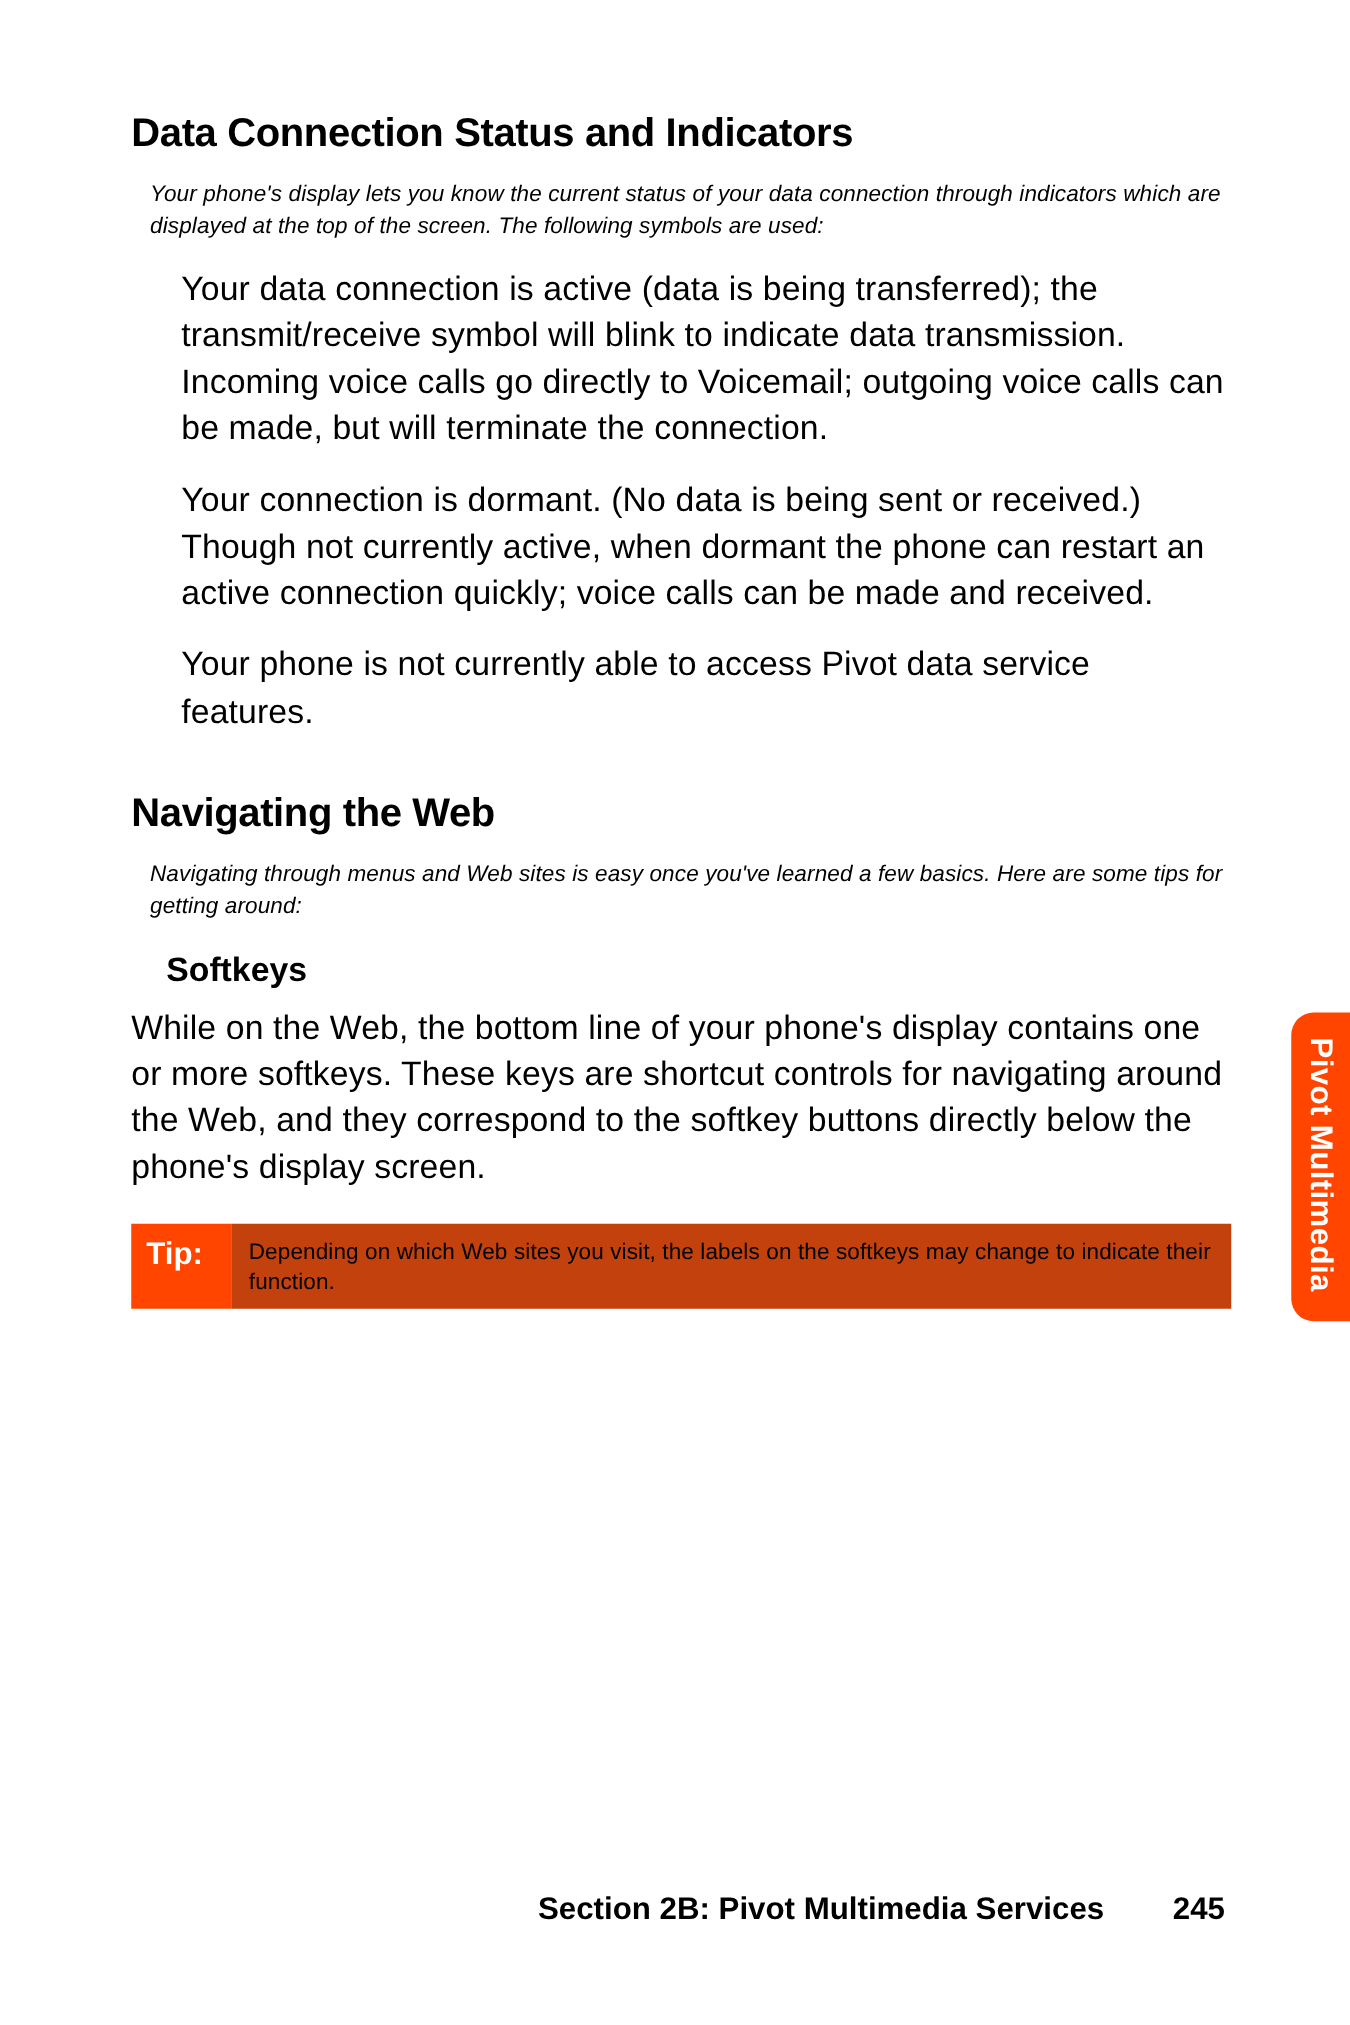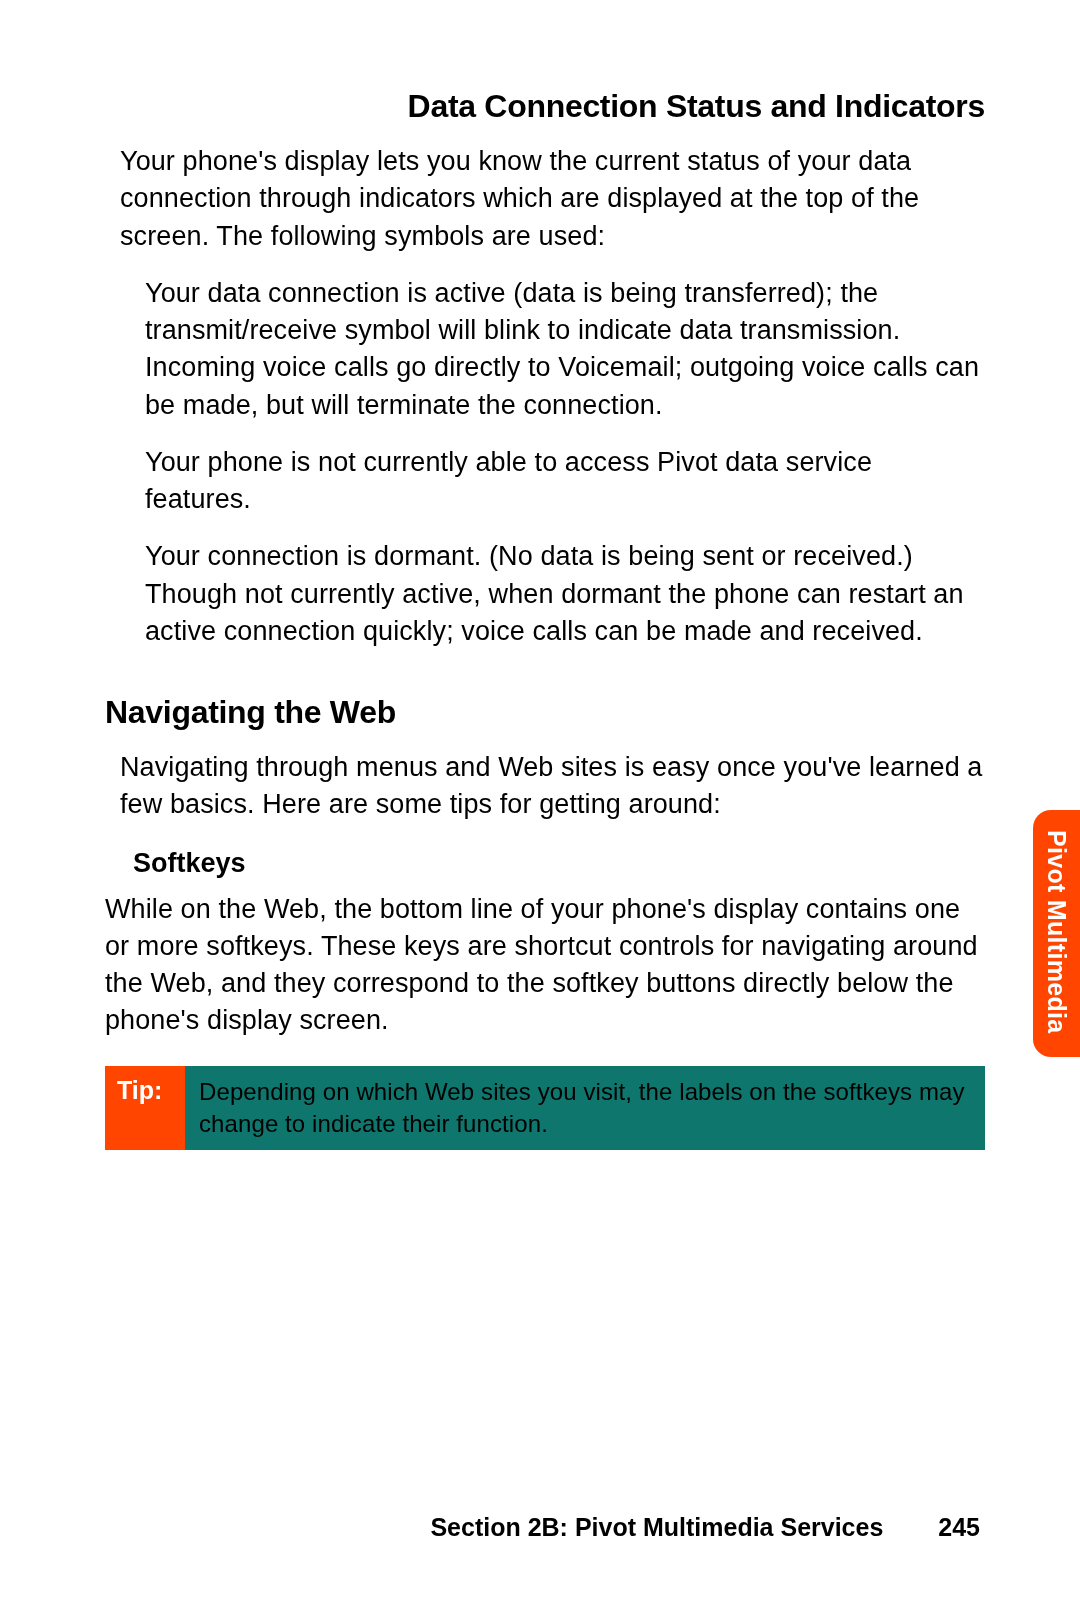--- a/index.html
+++ b/index.html
@@ -16,41 +16,41 @@
       color: #000;
     }
     .content {
       padding: 88px 95px 0 105px;
     }
     .heading-1 {
       font-size: 32px;
       font-weight: bold;
       margin-bottom: 18px;
       letter-spacing: -0.3px;
-      text-align: right;
     }
     .heading-2 {
       font-size: 32px;
       font-weight: bold;
       margin-top: 44px;
       margin-bottom: 18px;
       letter-spacing: -0.3px;
     }
     .heading-3 {
       font-size: 27px;
       font-weight: bold;
       margin-top: 24px;
       margin-bottom: 12px;
       margin-left: 28px;
     }
     .body-text {
-      font-size: 27px;
+      font-size: 18px;
       line-height: 1.38;
       margin-left: 15px;
       letter-spacing: 0.1px;
+      font-style: italic;
     }
     .indented-block {
       margin-left: 40px;
       margin-top: 20px;
       font-size: 27px;
       line-height: 1.38;
       letter-spacing: 0.1px;
     }
     .softkeys-text {
       font-size: 27px;
@@ -68,22 +68,22 @@
       color: #ffffff;
       font-weight: bold;
       font-size: 25px;
       padding: 10px 14px 10px 12px;
       width: 80px;
       flex-shrink: 0;
       display: flex;
       align-items: flex-start;
     }
     .tip-body {
-      background: #0f766e;
-      font-size: 24px;
+      background: #c2410c;
+      font-size: 18px;
       line-height: 1.35;
       padding: 10px 14px 10px 14px;
       flex: 1;
       letter-spacing: 0.1px;
     }
     .side-tab {
       position: absolute;
       right: 0;
       top: 810px;
       background: #ff4500;
@@ -109,22 +109,22 @@
     }
   </style>
 </head>
 <body>
 
 <div class="content">
   <div class="heading-1">Data Connection Status and Indicators</div>
   <div class="body-text">Your phone's display lets you know the current status of your data connection through indicators which are displayed at the top of the screen. The following symbols are used:</div>
 
   <div class="indented-block">Your data connection is active (data is being transferred); the transmit/receive symbol will blink to indicate data transmission. Incoming voice calls go directly to Voicemail; outgoing voice calls can be made, but will terminate the connection.</div>
+  <div class="indented-block">Your connection is dormant. (No data is being sent or received.) Though not currently active, when dormant the phone can restart an active connection quickly; voice calls can be made and received.</div>
   <div class="indented-block">Your phone is not currently able to access Pivot data service features.</div>
-  <div class="indented-block">Your connection is dormant. (No data is being sent or received.) Though not currently active, when dormant the phone can restart an active connection quickly; voice calls can be made and received.</div>
 
   <div class="heading-2">Navigating the Web</div>
   <div class="body-text">Navigating through menus and Web sites is easy once you've learned a few basics. Here are some tips for getting around:</div>
 
   <div class="heading-3">Softkeys</div>
   <div class="softkeys-text">While on the Web, the bottom line of your phone's display contains one or more softkeys. These keys are shortcut controls for navigating around the Web, and they correspond to the softkey buttons directly below the phone's display screen.</div>
 
   <div class="tip-container">
     <div class="tip-label">Tip:</div>
     <div class="tip-body">Depending on which Web sites you visit, the labels on the softkeys may change to indicate their function.</div>

